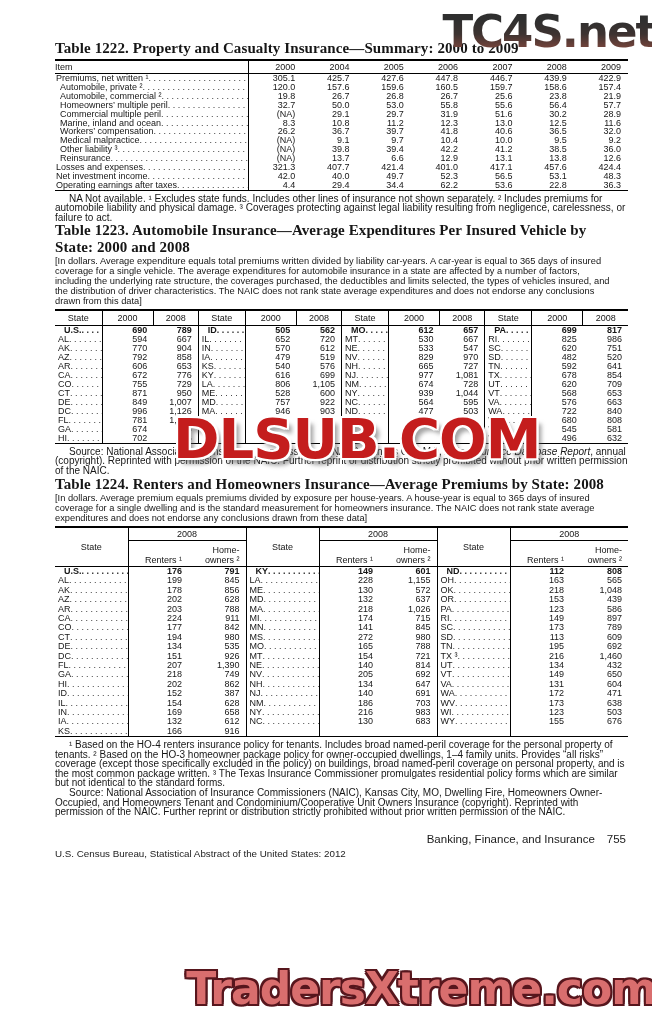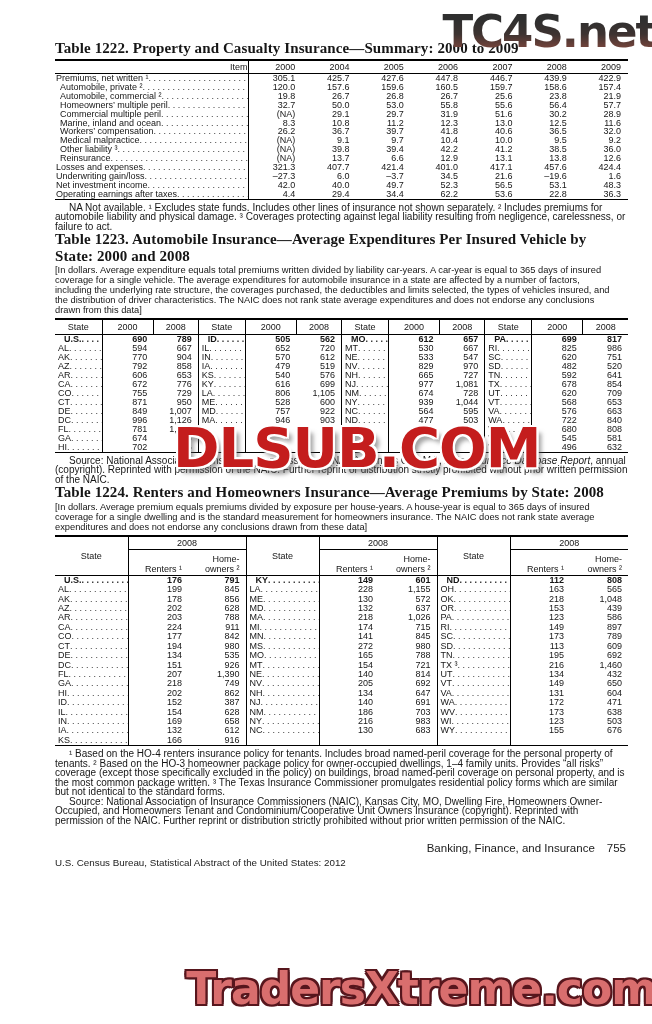--- a/index.html
+++ b/index.html
@@ -17,21 +17,21 @@
   }
   .bracket { font-size:9.3px; line-height:9.8px; margin:0 0 3px 0; max-width:560px; }
 
   table { border-collapse:collapse; width:573px; table-layout:fixed; }
   .t { border-top:2px solid #000; border-bottom:1.5px solid #000; }
   th,td { padding:0; margin:0; font-weight:normal; white-space:nowrap; overflow:hidden; }
   th { font-size:9px; }
   td { font-size:9px; }
 
   
-  .t1222 th { height:14px; border-bottom:1px solid #000; text-align:right; vertical-align:middle; }
+  .t1222 th { height:14px; border-bottom:1px solid #000; text-align:left; vertical-align:middle; }
   .t1222 th.num-h { text-align:right; padding-right:7px; }
   .t1222 td { height:8.9px; line-height:8.9px; }
   .t1222 td.item { padding-left:1px;margin-top:44px; }
   .t1222 td.item.ind { padding-left:5px; }
   .t1222 .num { text-align:right; padding-right:7px; }
   .vr { border-right:1px solid #000; }
 
   
   .t1223 th { height:15px; border-bottom:1px solid #000; vertical-align:middle; text-align:center; }
   .t1223 td { height:9px; line-height:9px; }
@@ -287,35 +287,20 @@
             <td class="num">407.7</td>
             <td class="num">421.4</td>
             <td class="num">401.0</td>
             <td class="num">417.1</td>
             <td class="num">457.6</td>
             <td class="num">424.4</td>
           </tr>
           <tr>
             <td class="item vr">
               <span class="leader">
-                <span class="lbl">Underwriting gain/loss</span>
-                <span class="dots"></span>
-              </span>
-            </td>
-            <td class="num">–27.3</td>
-            <td class="num">6.0</td>
-            <td class="num">–3.7</td>
-            <td class="num">34.5</td>
-            <td class="num">21.6</td>
-            <td class="num">–19.6</td>
-            <td class="num">1.6</td>
-          </tr>
-          <tr>
-            <td class="item vr">
-              <span class="leader">
                 <span class="lbl">Net investment income</span>
                 <span class="dots"></span>
               </span>
             </td>
             <td class="num">42.0</td>
             <td class="num">40.0</td>
             <td class="num">49.7</td>
             <td class="num">52.3</td>
             <td class="num">56.5</td>
             <td class="num">53.1</td>

